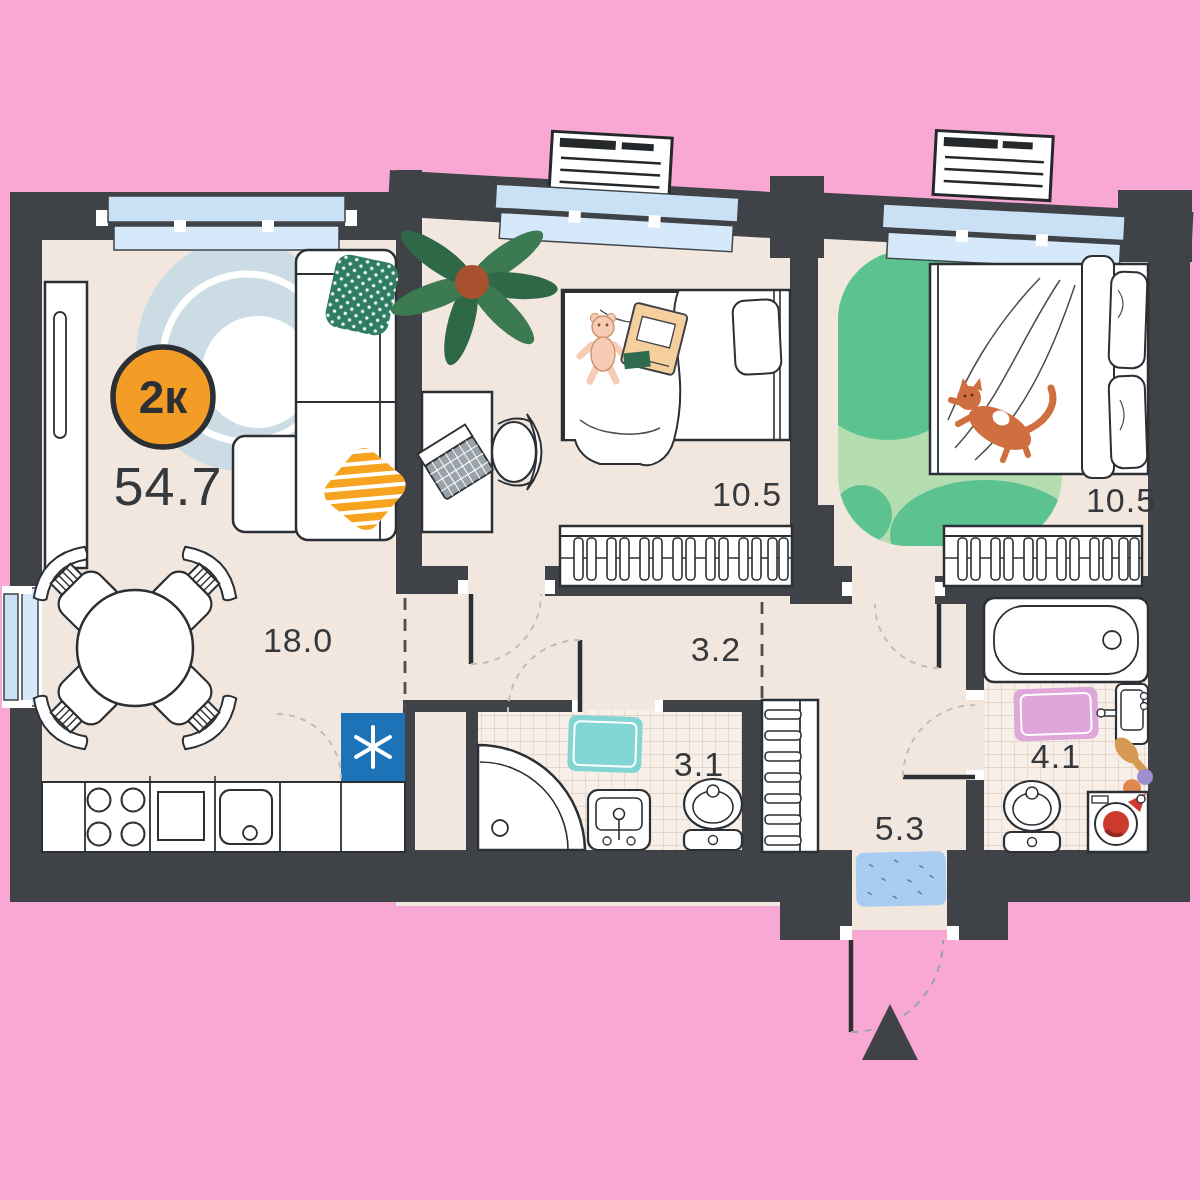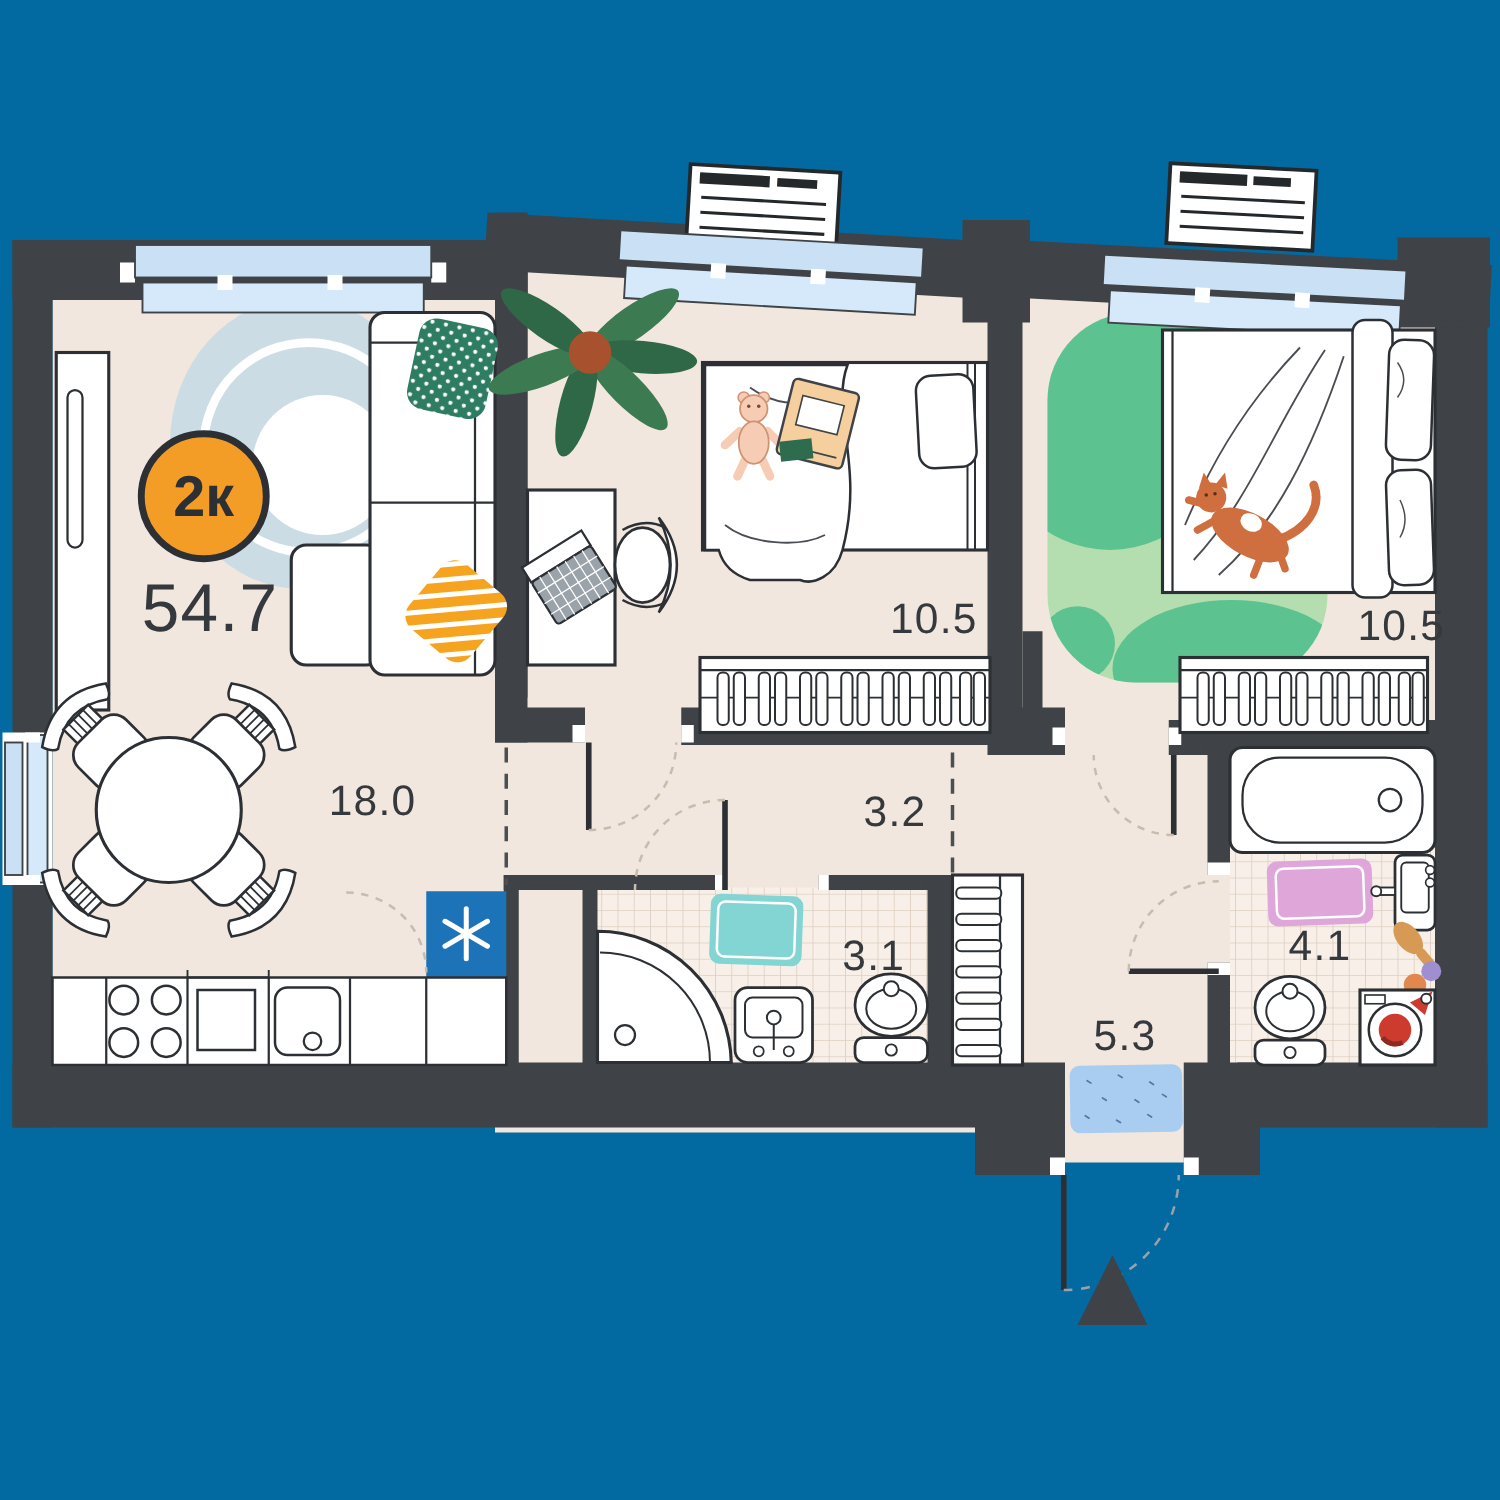--- a/index.html
+++ b/index.html
@@ -1,16 +1,16 @@
 <!DOCTYPE html>
 <html><head>
 <meta charset="utf-8">
 <style>
   html,body{margin:0;padding:0;background:#ffffff;}
-  .stage{position:relative;width:1200px;height:1200px;background:#0369a1;overflow:hidden;}
+  .stage{position:relative;width:1200px;height:1200px;background:#f9a8d4;overflow:hidden;}
   svg{display:block;}
   .lbl{font-family:"Liberation Sans",sans-serif;font-weight:500;font-size:34px;fill:#35393d;letter-spacing:1px;}
   .lbl-big{font-family:"Liberation Sans",sans-serif;font-weight:500;font-size:54px;fill:#35393d;letter-spacing:1px;}
   .lbl-badge{font-family:"Liberation Sans",sans-serif;font-weight:600;font-size:46px;fill:#2c3034;}
 </style>
 </head>
 <body>
 
 <div class="stage">
 <svg width="1200" height="1200" viewBox="0 0 1200 1200">

